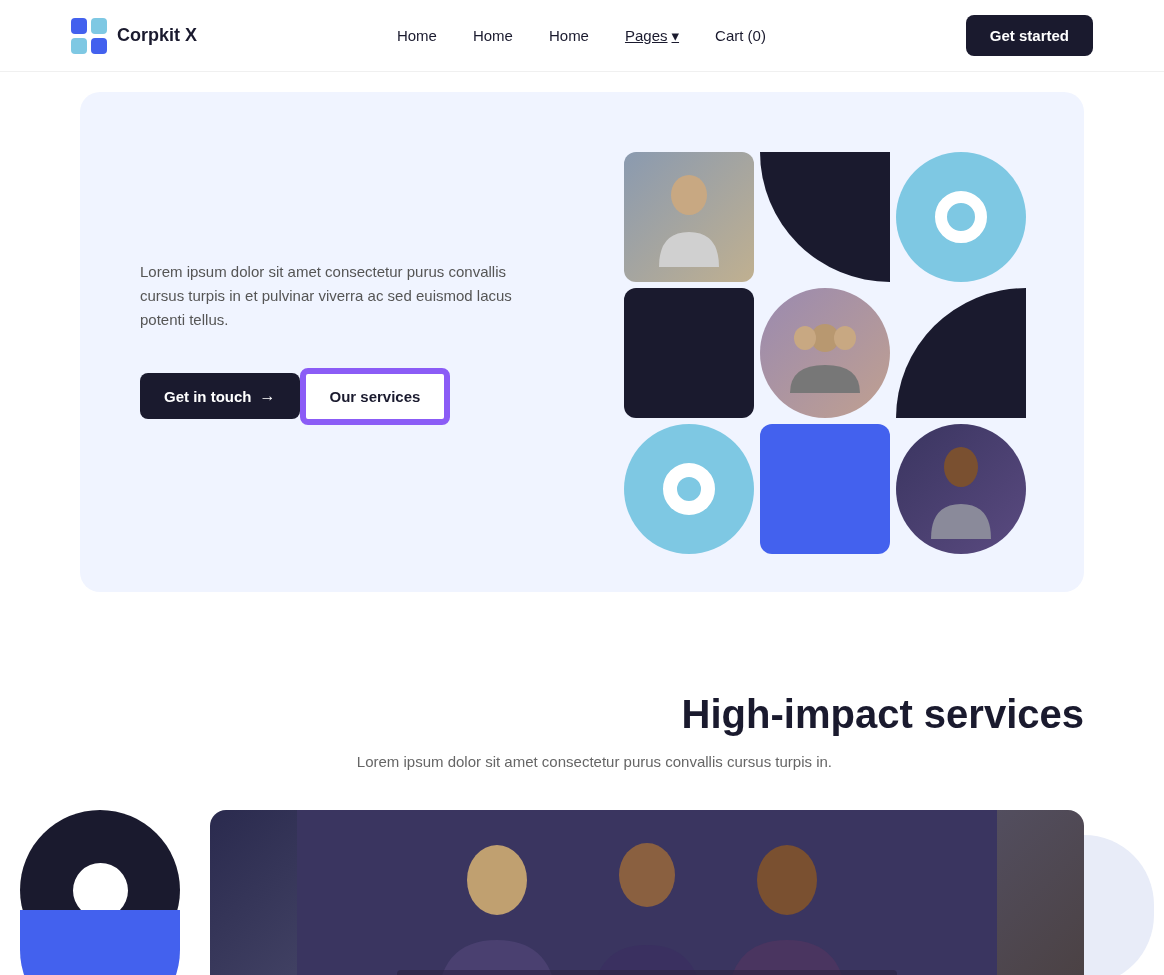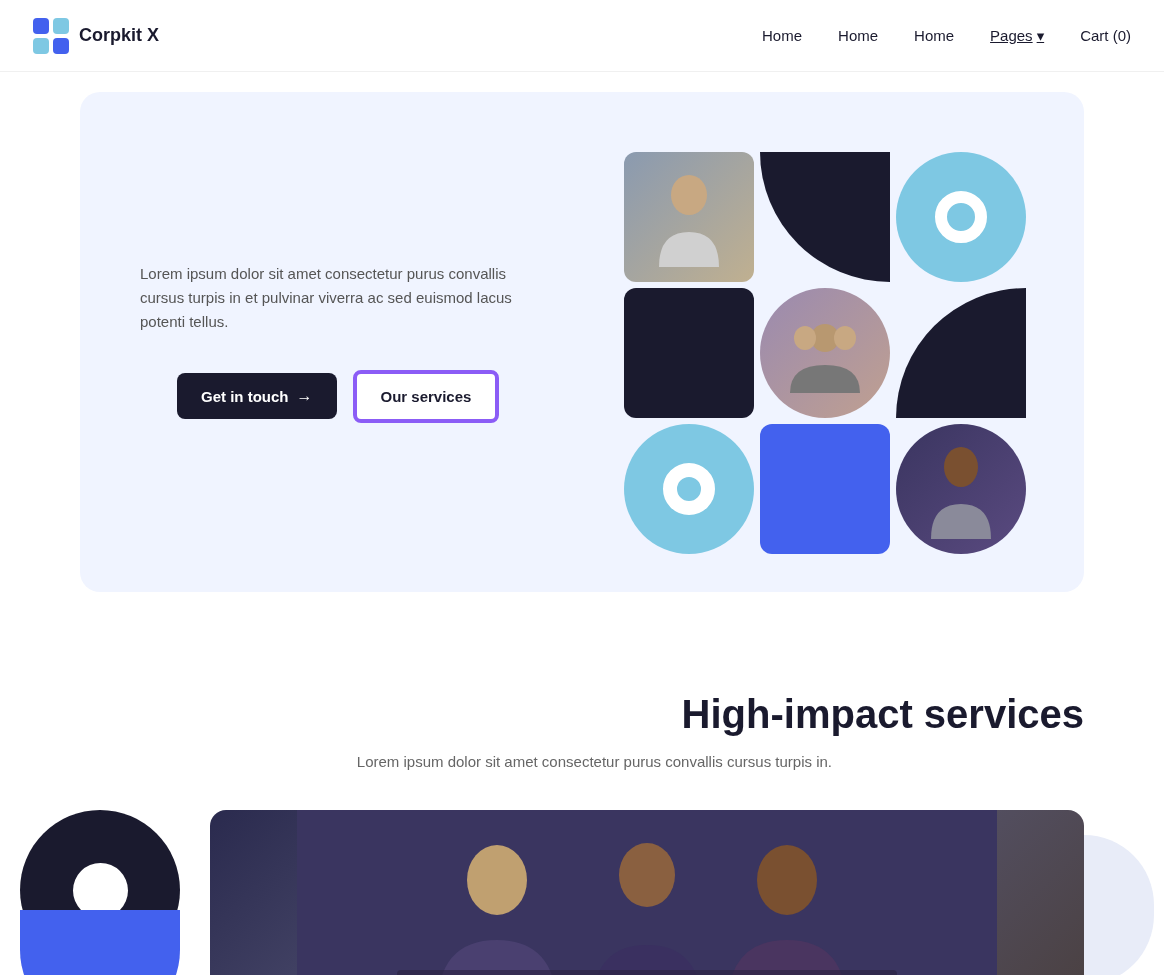--- a/index.html
+++ b/index.html
@@ -1,21 +1,21 @@
 <!DOCTYPE html>
 <html><head>
   <meta charset="utf-8">
   <style>
     * { margin: 0; padding: 0; box-sizing: border-box; }
     body { font-family: -apple-system, BlinkMacSystemFont, 'Segoe UI', sans-serif; background: #fff; color: #1a1a2e; overflow-x: hidden; }
 
     
     nav {
       display: flex; align-items: center; justify-content: space-between;
-      padding: 0 33px; height: 72px; background: #fff;
+      padding: 0 71px; height: 72px; background: #fff;
       border-bottom: 1px solid #f0f0f0;
     }
     .nav-logo { display: flex; align-items: center; gap: 10px; text-decoration: none; }
     .nav-logo-text { font-size: 18px; font-weight: 700; color: #1a1a2e; }
     .nav-links { display: flex; align-items: center; gap: 36px; }
     .nav-links a { text-decoration: none; color: #1a1a2e; font-size: 15px; font-weight: 500; }
     .nav-pages { display: flex; align-items: center; gap: 4px; cursor: pointer; }
     .nav-pages span { font-size: 15px; font-weight: 500; text-decoration: underline; }
     .nav-cart { font-size: 15px; font-weight: 500; color: #1a1a2e; }
     .nav-btn {
@@ -25,28 +25,28 @@
 
     
     .hero {
       margin: 20px 80px; background: #f0f4ff; border-radius: 20px;
       padding: 60px 60px; display: flex; align-items: center; justify-content: space-between;
       min-height: 500px; position: relative; overflow: hidden;
     }
     .hero-content { max-width: 480px; }
     .hero-title { font-size: 52px; font-weight: 800; line-height: 1.15; color: #1a1a2e; margin-bottom: 24px; }
     .hero-desc { font-size: 15px; color: #555; line-height: 1.6; margin-bottom: 36px; max-width: 400px; }
-    .hero-buttons { display: flex; gap: 16px; align-items: center; margin-left: 37px; }
+    .hero-buttons { display: flex; gap: 0; align-items: center; }
     .btn-primary {
       background: #1a1a2e; color: #fff; border: none; padding: 14px 24px;
       border-radius: 8px; font-size: 15px; font-weight: 600; cursor: pointer;
       display: flex; align-items: center; gap: 8px;
     }
     .btn-secondary {
-      background: #fff; color: #1a1a2e; border: 4px solid #8b5cf6; padding: 14px 24px;
+      background: #fff; color: #1a1a2e; border: 6px solid #8b5cf6; padding: 14px 24px;
       border-radius: 8px; font-size: 15px; font-weight: 600; cursor: pointer;
     }
 
     
     .hero-visual {
       width: 400px; height: 380px; position: relative; flex-shrink: 0;
     }
     .grid-mosaic {
       display: grid;
       grid-template-columns: 130px 130px 130px;
@@ -151,20 +151,21 @@
     <a href="#">Home</a>
     <a href="#">Home</a>
     <a href="#">Home</a>
     <div class="nav-pages">
       <span>Pages</span>
       <span class="chevron">▾</span>
     </div>
     <span class="nav-cart">Cart (0)</span>
   </div>
 
+  <button class="nav-btn">Get started</button>
 </nav>
 
 <section class="hero">
   <div class="hero-content">
     <p class="hero-desc">Lorem ipsum dolor sit amet consectetur purus convallis cursus turpis in et pulvinar viverra ac sed euismod lacus potenti tellus.</p>
     <div class="hero-buttons">
       <button class="btn-primary">
         <span>Get in touch</span>
         <span class="arrow">→</span>
       </button>

